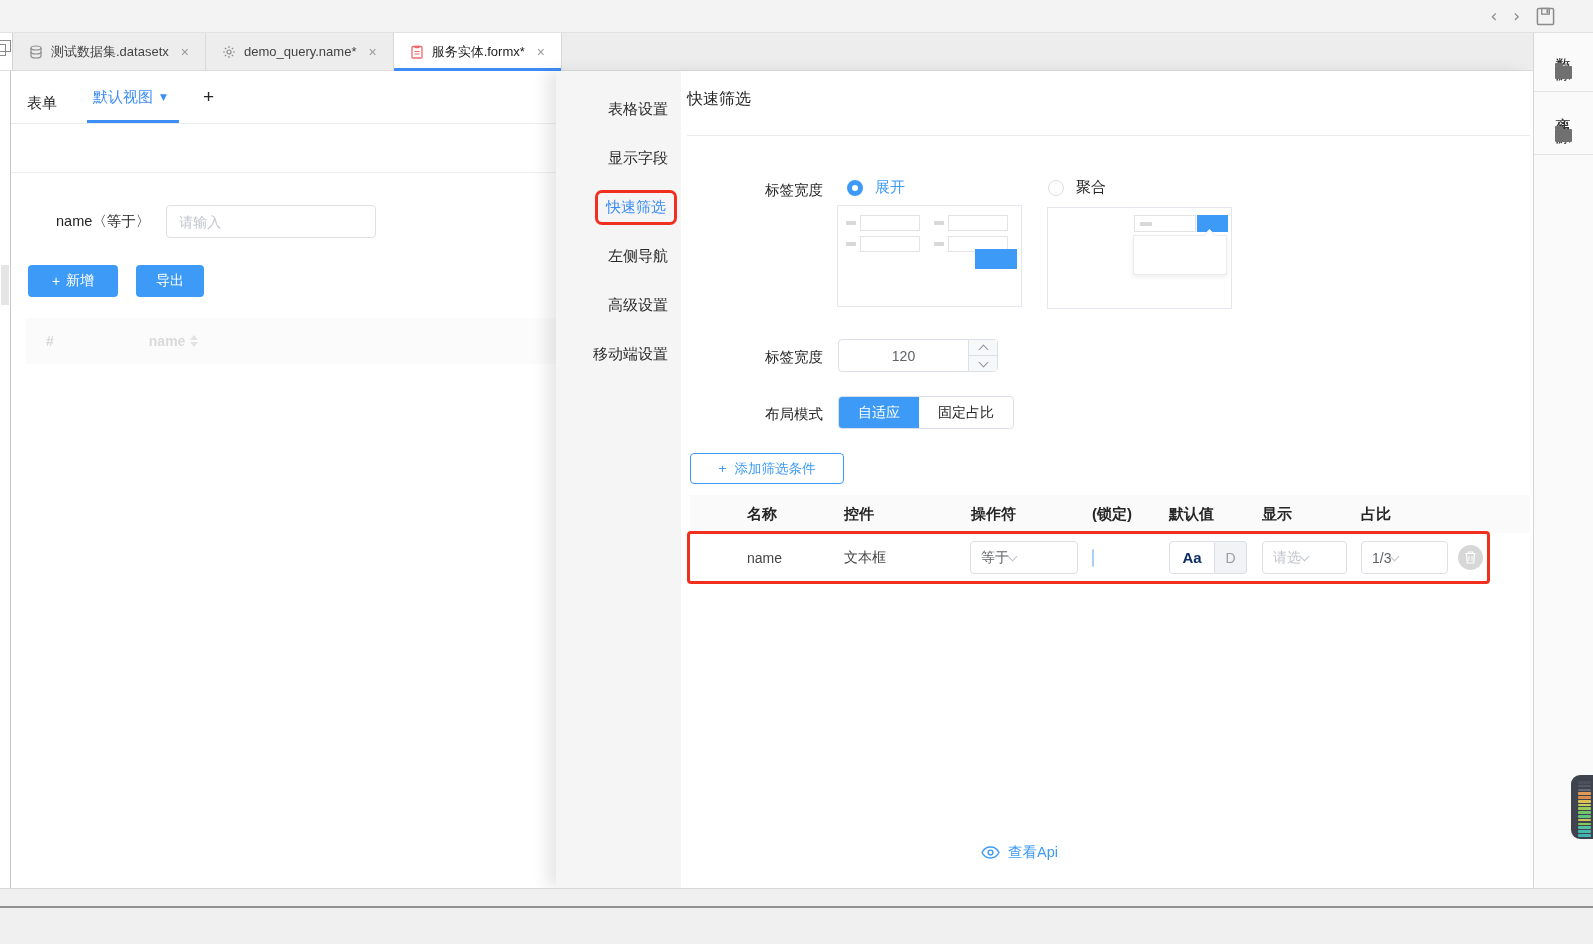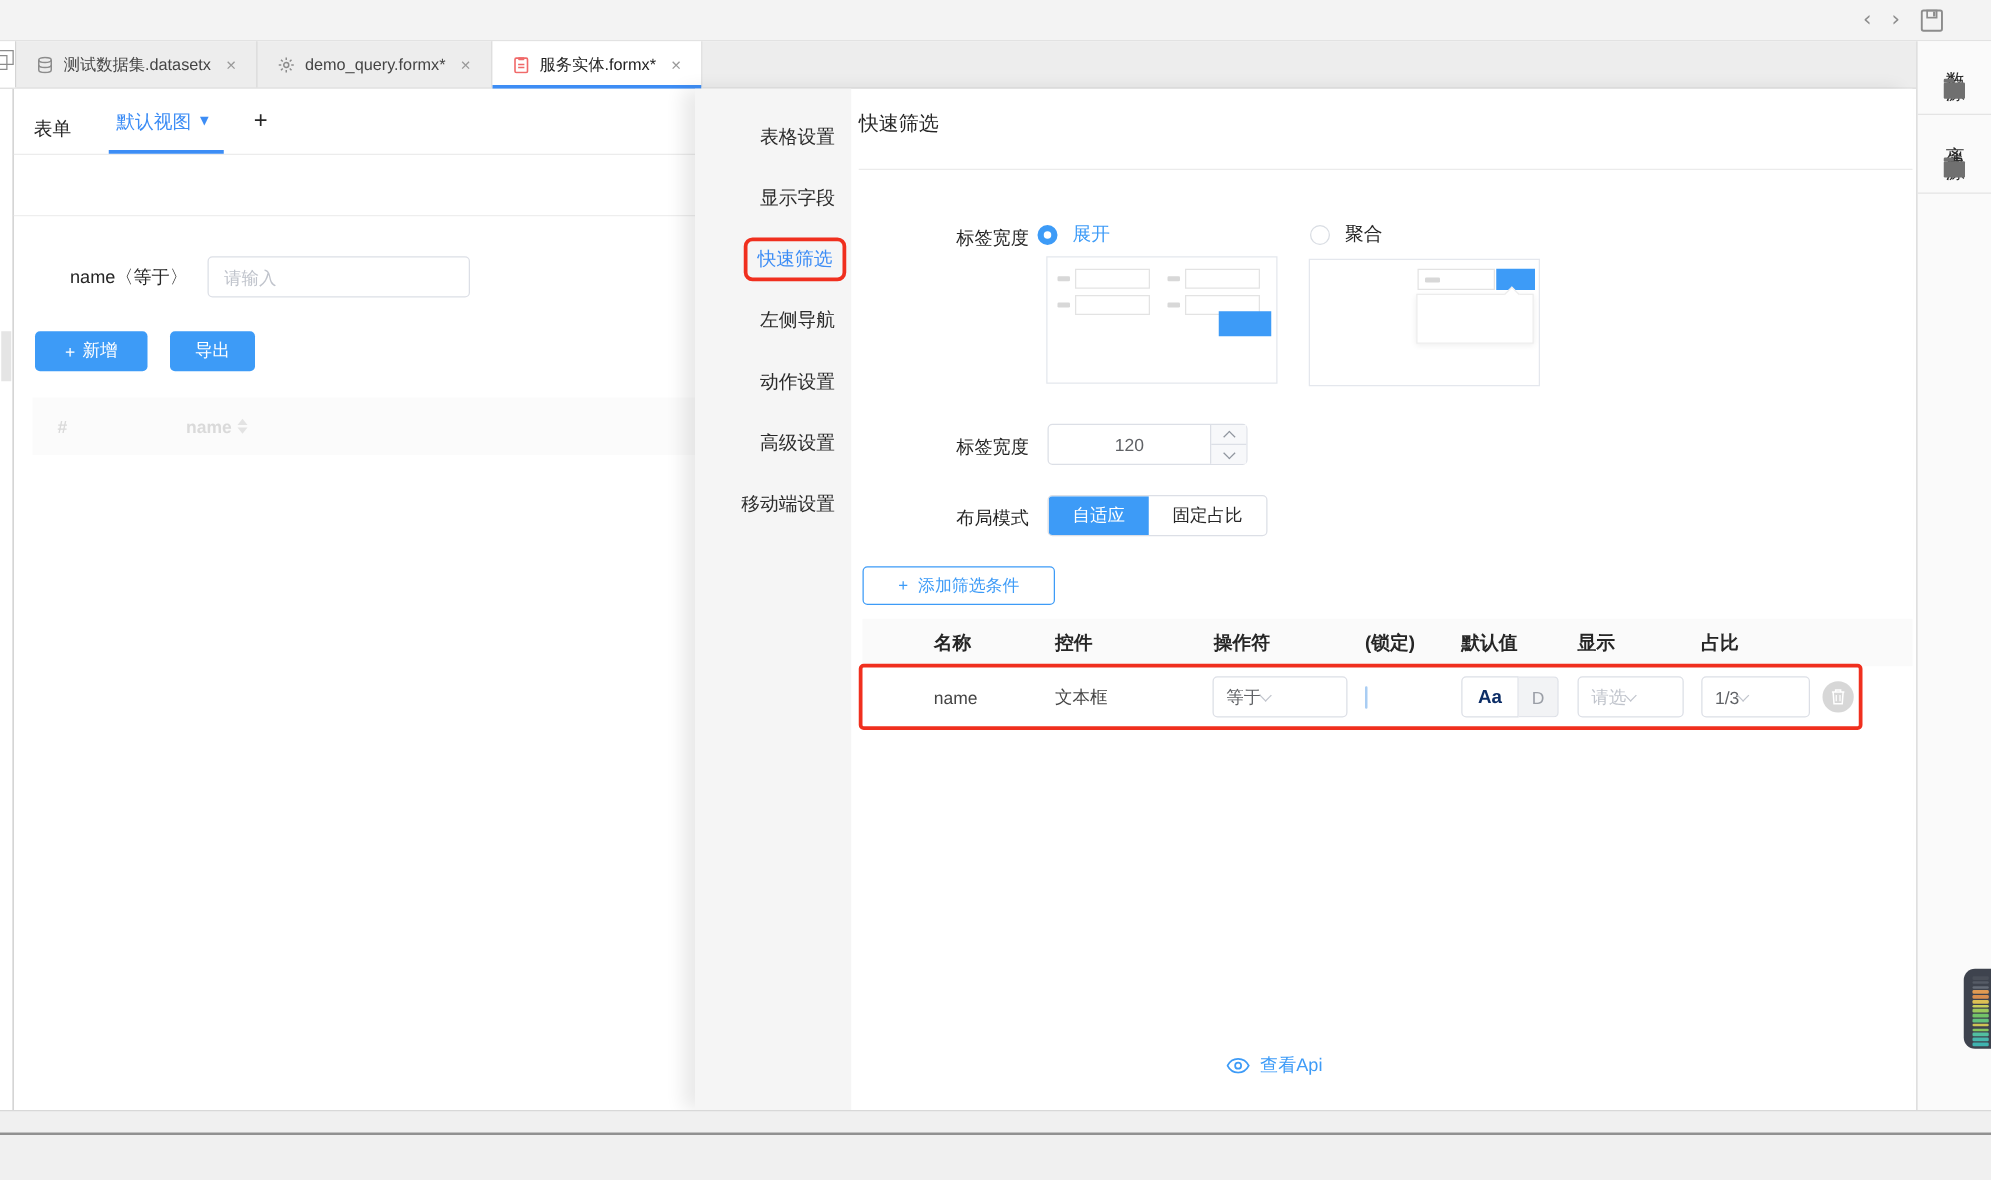--- a/index.html
+++ b/index.html
@@ -167,21 +167,21 @@
       <path d="M2 7c0 1.1 2.2 2 5 2s5-.9 5-2" fill="none" stroke="#8c8c8c" stroke-width="1.2"></path>
     </svg>
     <span>测试数据集.datasetx</span>
     <span class="tab-close">×</span>
   </div>
   <div class="tab">
     <svg class="tab-ic" viewBox="0 0 14 14">
       <circle cx="7" cy="7" r="2" fill="none" stroke="#8c8c8c" stroke-width="1.2"></circle>
       <path d="M7 1v2M7 11v2M1 7h2M11 7h2M2.8 2.8l1.4 1.4M9.8 9.8l1.4 1.4M11.2 2.8L9.8 4.2M4.2 9.8l-1.4 1.4" stroke="#8c8c8c" stroke-width="1.2"></path>
     </svg>
-    <span>demo_query.formx*</span>
+    <span>demo_query.name*</span>
     <span class="tab-close">×</span>
   </div>
   <div class="tab active">
     <svg class="tab-ic" viewBox="0 0 14 14">
       <rect x="2" y="1.5" width="10" height="11.5" rx="1" fill="none" stroke="#f06a6a" stroke-width="1.3"></rect>
       <rect x="4.5" y="0.8" width="5" height="2.4" rx="0.8" fill="#f06a6a"></rect>
       <path d="M4.5 6.5h5M4.5 9h5" stroke="#f06a6a" stroke-width="1.2"></path>
     </svg>
     <span>服务实体.formx*</span>
     <span class="tab-close">×</span>
@@ -263,36 +263,33 @@
     <div class="menu-item">
         <span>显示字段</span>
       </div>
     <div class="menu-item active">
         <span class="red-wrap">快速筛选</span>
       </div>
     <div class="menu-item">
         <span>左侧导航</span>
       </div>
     <div class="menu-item">
-        <span>动作设置</span>
-      </div>
-    <div class="menu-item">
         <span>高级设置</span>
       </div>
     <div class="menu-item">
         <span>移动端设置</span>
       </div>
   </div>
 
   <div class="panel-content">
     <div class="panel-title">快速筛选</div>
     <div class="panel-divider"></div>
 
     <span class="fl-label" style="top:110px">标签宽度</span>
-    <span class="radio-group" style="left:149px; top:107px">
+    <span class="radio-group" style="left:166px; top:107px">
       <span class="radio on"></span>
       <span class="radio-label on">展开</span>
     </span>
     <span class="radio-group" style="left:367px; top:107px">
       <span class="radio off"></span>
       <span class="radio-label off">聚合</span>
     </span>
 
     <div class="pcard pcard1" style="left:156px; top:134px">
       <div class="pcard1-grid">

